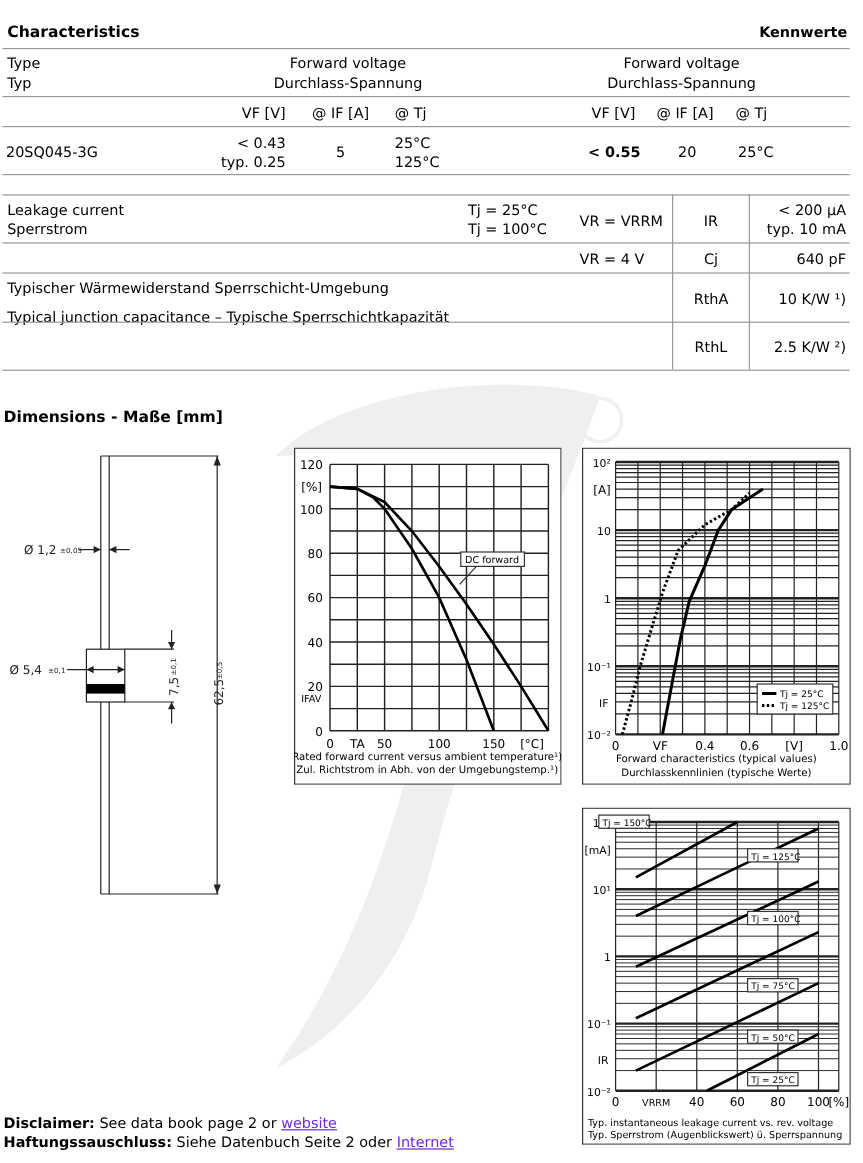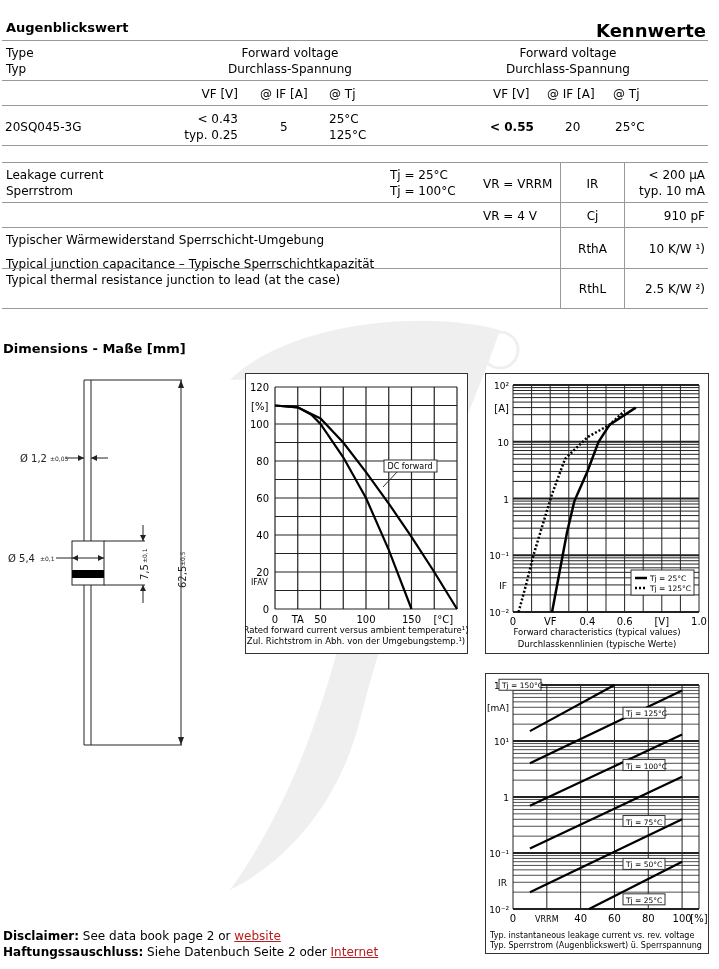--- a/index.html
+++ b/index.html
@@ -4,34 +4,34 @@
 <style>
   html,body{margin:0;padding:0;background:#fff;}
   body{width:719px;height:969px;position:relative;overflow:hidden;font-family:"DejaVu Sans","Liberation Sans",sans-serif;color:#000;font-size:12px;}
   .abs{position:absolute;}
   .bold{font-weight:bold;}
   .hr{position:absolute;left:2px;width:706px;height:1px;background:#999;}
   .r{text-align:right;}
   .c{text-align:center;}
   .small{font-size:12px;line-height:16px;}
   .vline{position:absolute;width:1px;background:#999;}
-  a{color:#b91c1c;text-decoration:underline;}
+  a{color:#6d28d9;text-decoration:underline;}
   svg text{font-family:"DejaVu Sans","Liberation Sans",sans-serif;}
   .watermark{position:absolute;left:170px;top:300px;width:380px;height:600px;opacity:0.06;pointer-events:none;}
 </style>
 </head>
 <body>
 
 <svg class="watermark" viewBox="0 0 380 600">
   <path d="M60 80 C120 20 260 10 330 30 C300 120 230 260 190 420 C170 500 120 560 60 590 C110 520 150 430 180 300 C200 210 230 130 240 90 C180 70 110 80 60 80Z" fill="#000"></path>
   <circle cx="330" cy="50" r="18" fill="none" stroke="#000" stroke-width="3"></circle>
 </svg>
 
-<div class="abs bold" style="left:6px;top:20px;font-size:13px;">Augenblickswert</div>
-<div class="abs bold" style="right:13px;top:20px;font-size:18px;">Kennwerte</div>
+<div class="abs bold" style="left:6px;top:20px;font-size:13px;">Characteristics</div>
+<div class="abs bold" style="right:13px;top:20px;font-size:12px;">Kennwerte</div>
 <div class="hr" style="top:40px;"></div>
 
 <div class="abs small" style="left:6px;top:45px;">
   <div>Type</div>
   <div>Typ</div>
 </div>
 <div class="abs small c" style="left:200px;width:180px;top:45px;">
   <div>Forward voltage</div>
   <div>Durchlass-Spannung</div>
 </div>
@@ -80,32 +80,31 @@
 <div class="abs small c" style="left:561px;width:63px;top:176px;">IR</div>
 <div class="abs small r" style="left:625px;width:80px;top:167px;">
   <div>&lt; 200 µA</div>
   <div>typ. 10 mA</div>
 </div>
 <div class="hr" style="top:202px;"></div>
 
 <div class="abs small" style="left:6px;top:208px;margin-top:48px;">Typical junction capacitance – Typische Sperrschichtkapazität</div>
 <div class="abs small" style="left:483px;top:208px;">VR = 4 V</div>
 <div class="abs small c" style="left:561px;width:63px;top:208px;">Cj</div>
-<div class="abs small r" style="left:625px;width:80px;top:208px;">910 pF</div>
+<div class="abs small r" style="left:625px;width:80px;top:208px;">640 pF</div>
 <div class="hr" style="top:227px;"></div>
 
 <div class="abs small" style="left:6px;top:232px;">
   <div>Typischer Wärmewiderstand Sperrschicht-Umgebung</div>
 </div>
 <div class="abs small c" style="left:561px;width:63px;top:241px;">RthA</div>
 <div class="abs small r" style="left:625px;width:80px;top:241px;">10 K/W ¹)</div>
 <div class="hr" style="top:268px;"></div>
 
 <div class="abs small" style="left:6px;top:272px;">
-  <div>Typical thermal resistance junction to lead (at the case)</div>
 </div>
 <div class="abs small c" style="left:561px;width:63px;top:281px;">RthL</div>
 <div class="abs small r" style="left:625px;width:80px;top:281px;">2.5 K/W ²)</div>
 <div class="hr" style="top:308px;"></div>
 
 <div class="abs bold" style="left:3px;top:341px;font-size:13px;">Dimensions - Maße [mm]</div>
 
 <svg class="abs" style="left:0;top:370px;" width="200" height="380">
 
   <line x1="84" y1="10" x2="84" y2="375" stroke="#222" stroke-width="1"></line>

